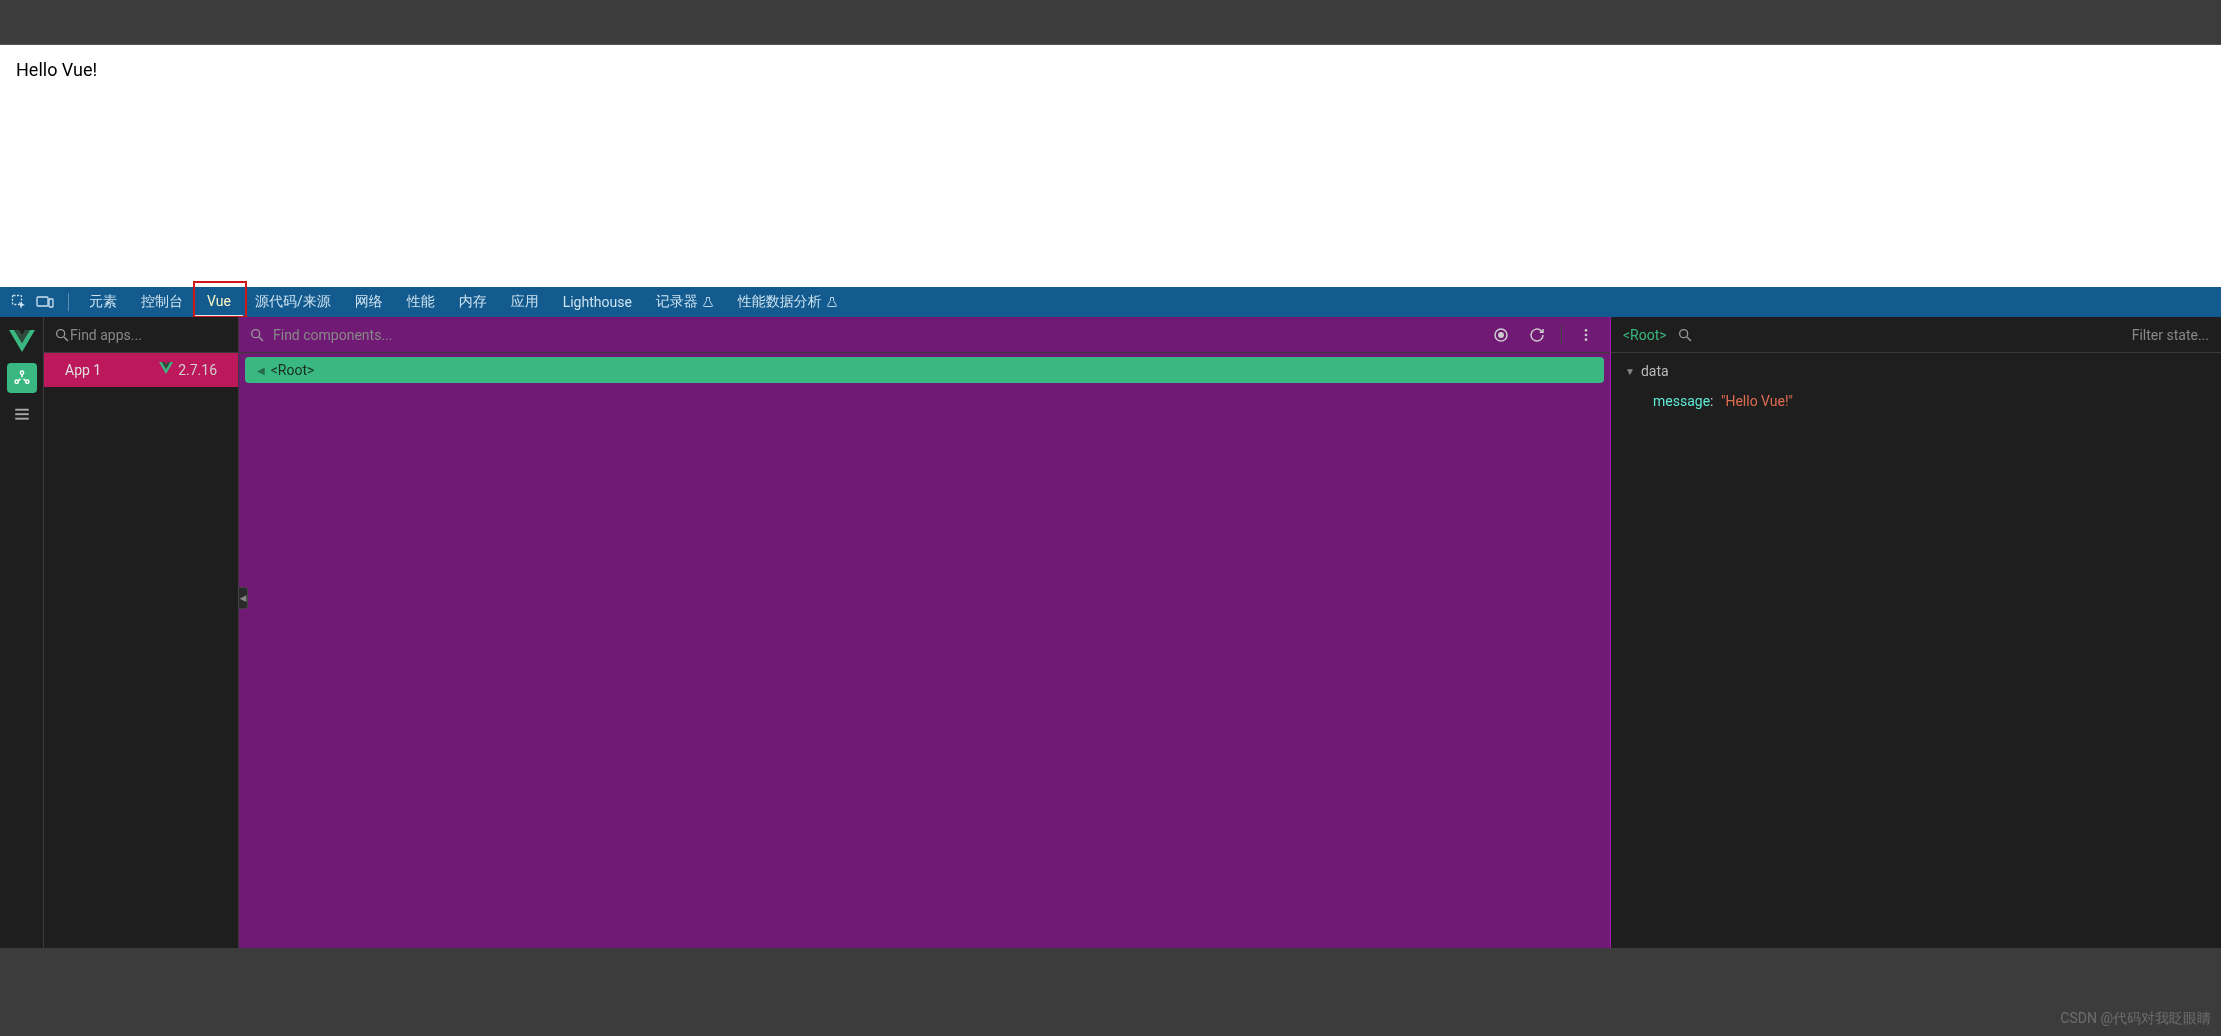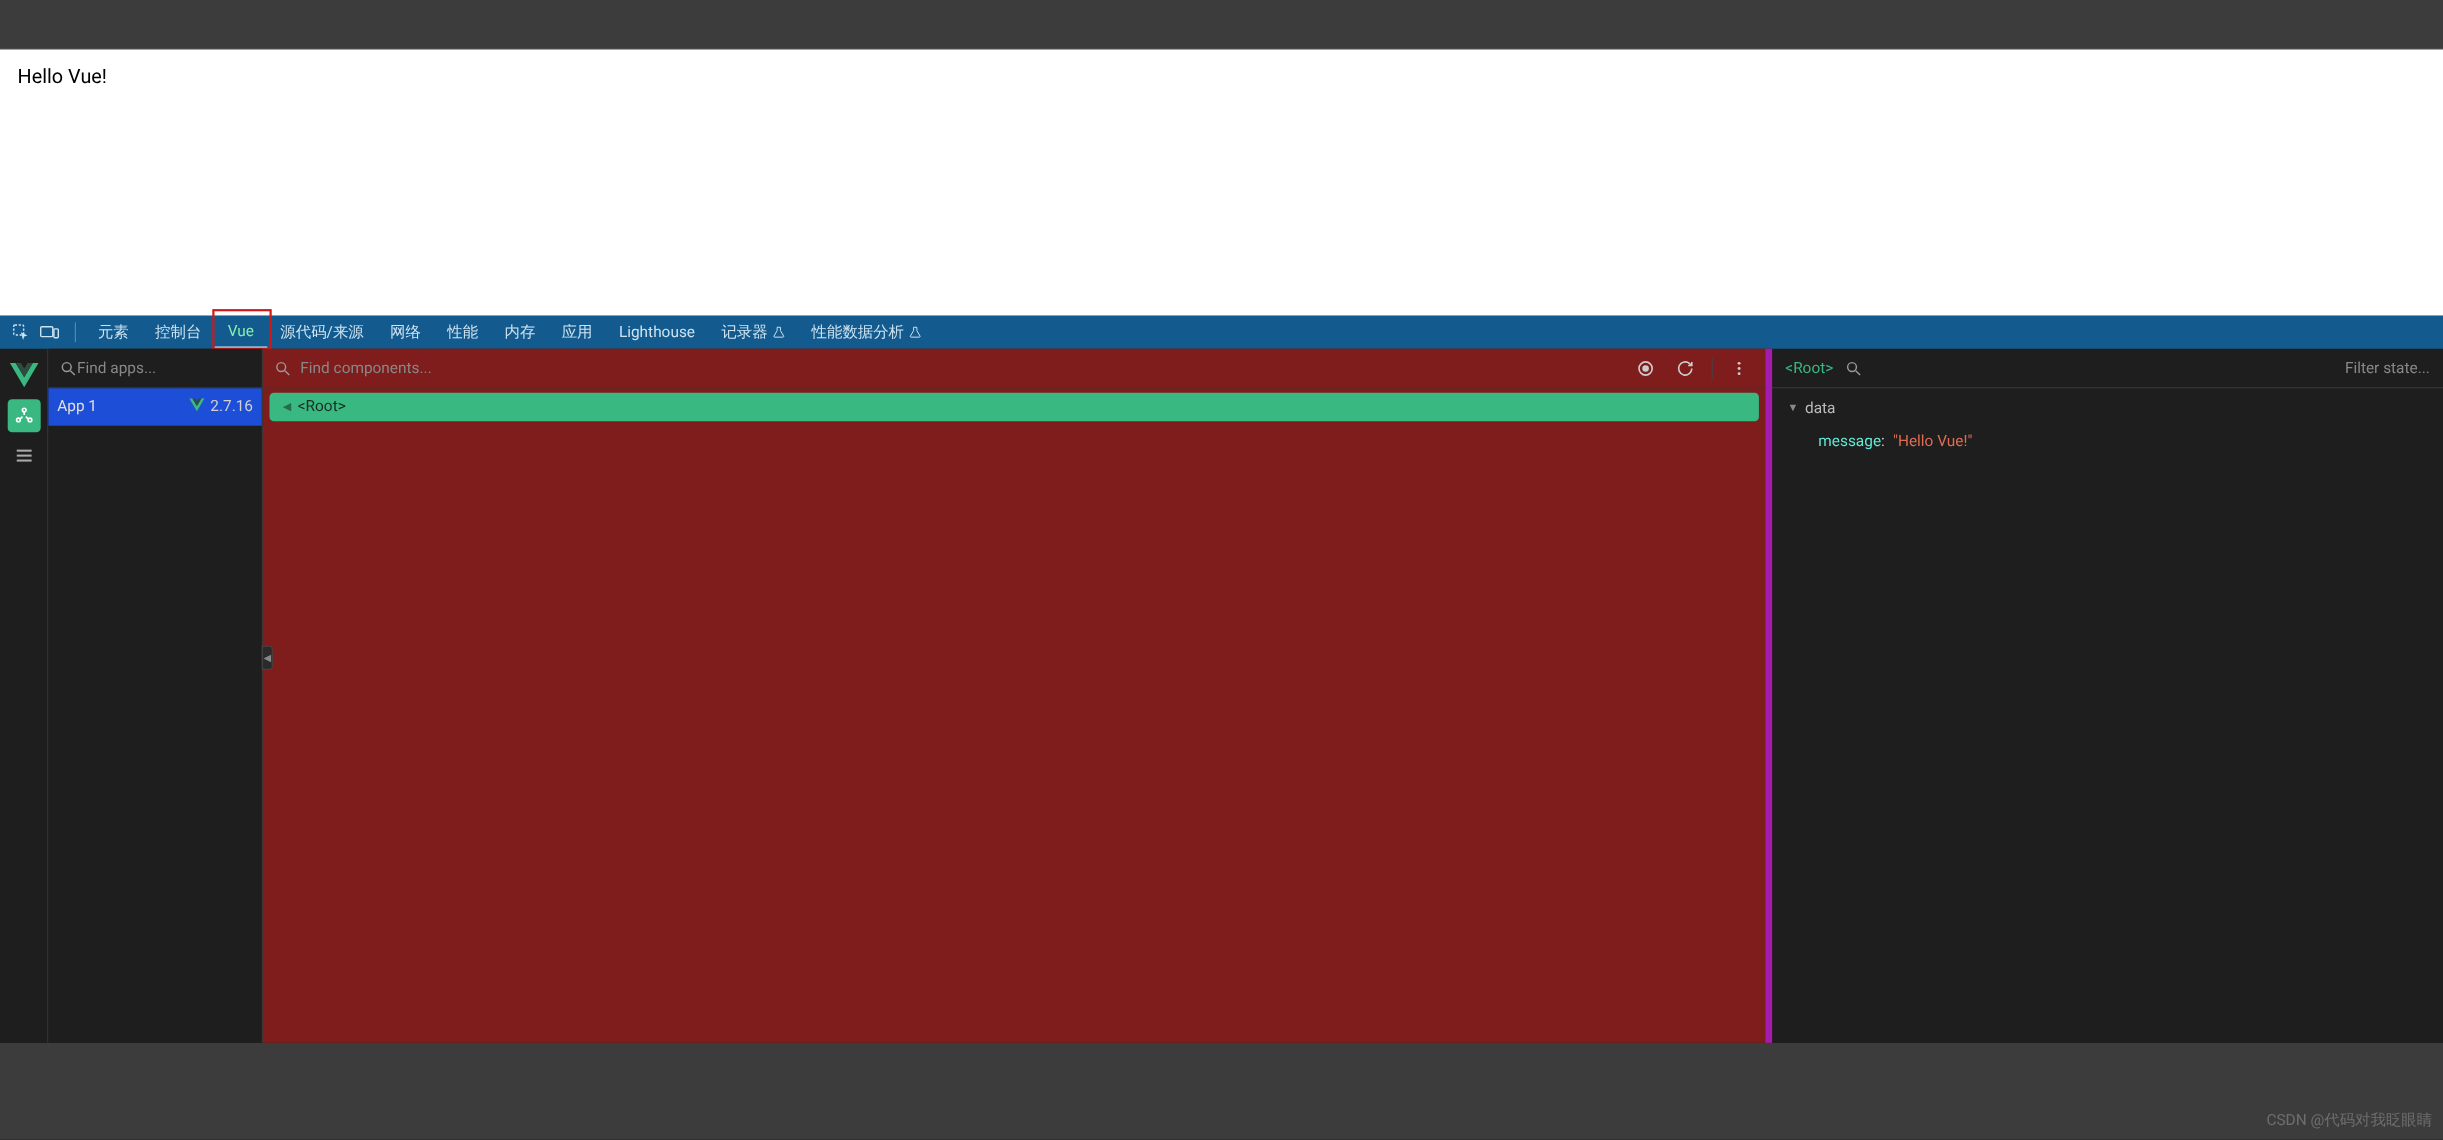--- a/index.html
+++ b/index.html
@@ -54,21 +54,21 @@
       padding: 6px 12px;
       cursor: pointer;
       color: #cde3f0;
       height: 30px;
       display: flex;
       align-items: center;
       gap: 4px;
       white-space: nowrap;
     }
     .devtools-tab.active {
-      color: #86efac;
+      color: #fef9c3;
       border-bottom: 2px solid #e0e8ef;
       align-items: flex-end;
     }
     .red-highlight-box {
       position: absolute;
       border: 2px solid #d01818;
       pointer-events: none;
     }
     .vue-panel {
       display: flex;
@@ -132,36 +132,36 @@
       color: #bbb;
       font-size: 14px;
       outline: none;
     }
     .apps-search::placeholder { color: #888; }
     .app-row {
       height: 34px;
       display: flex;
       align-items: center;
       justify-content: space-between;
-      padding: 0 8px;
-      background: #1d4ed8;
+      padding: 0 21px;
+      background: #be185d;
       color: #e0e0e0;
       font-size: 14px;
       cursor: pointer;
     }
     .vue-version {
       display: flex;
       align-items: flex-start;
       gap: 5px;
       color: #d0d0d0;
     }
     .components-column {
       flex: 1;
-      background: #7f1d1d;
-      border-right: 6px solid #a21caf;
+      background: #701a75;
+      border-right: 1px solid #a21caf;
       position: relative;
       min-width: 400px;
     }
     .components-toolbar {
       height: 36px;
       display: flex;
       align-items: center;
       padding: 0 10px;
       gap: 8px;
       border-bottom: 1px solid #3a3a3a;

